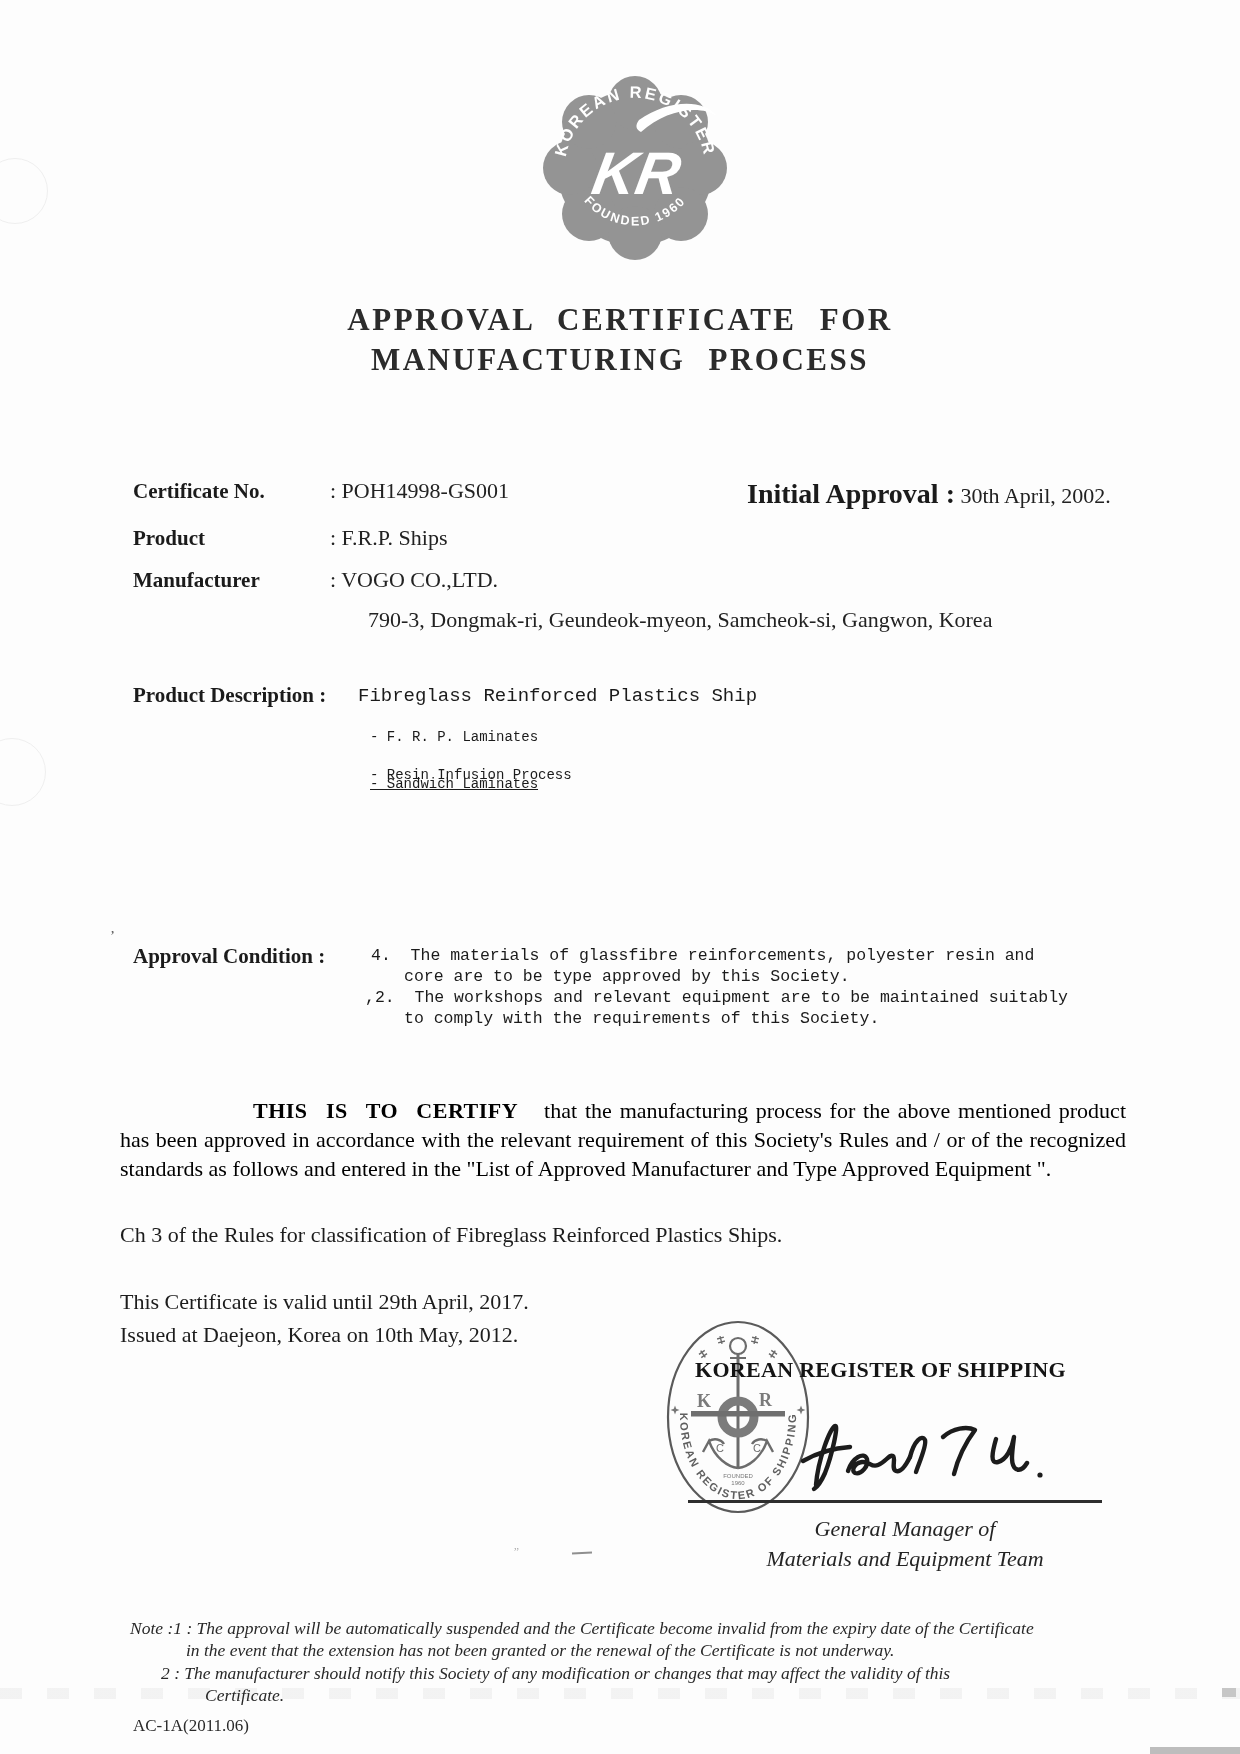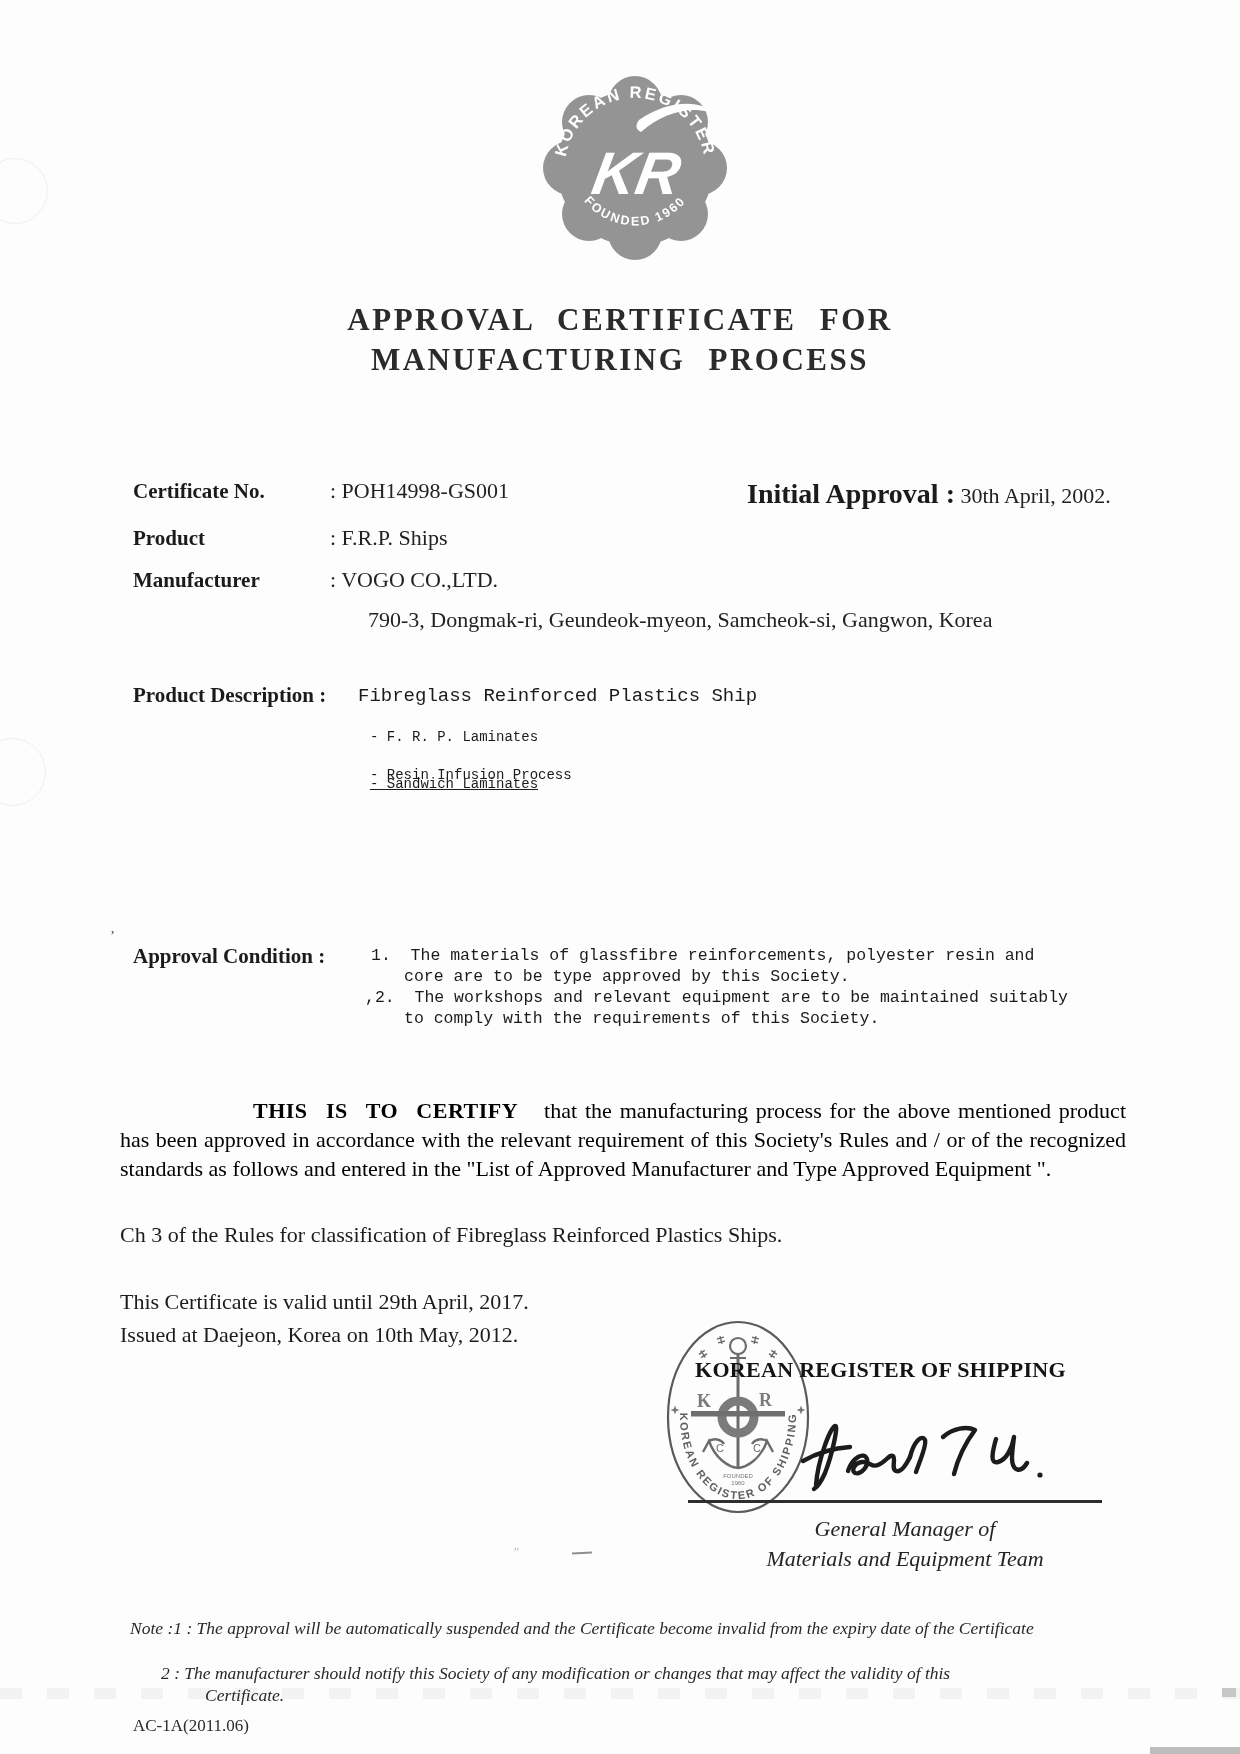--- a/index.html
+++ b/index.html
@@ -111,21 +111,21 @@
   <div class="abs val" style="left:330px;top:567px;">: VOGO CO.,LTD.</div>
   <div class="abs val" style="left:368px;top:607px;">790-3, Dongmak-ri, Geundeok-myeon, Samcheok-si, Gangwon, Korea</div>
 
   <div class="abs lbl" style="left:133px;top:683px;">Product Description :</div>
   <div class="abs mono mono-desc" style="left:358px;top:685px;">Fibreglass Reinforced Plastics Ship</div>
   <div class="abs mono mono-item" style="left:370px;top:729px;">- F. R. P. Laminates</div>
   <div class="abs mono mono-item" style="left:370px;top:776px;text-decoration:underline;">- Sandwich Laminates</div>
   <div class="abs mono mono-item" style="left:370px;top:767px;">- Resin Infusion Process</div>
 
   <div class="abs lbl" style="left:133px;top:944px;">Approval Condition :</div>
-  <div class="abs mono mono-cond" style="left:371px;top:946px;">1.  The materials of glassfibre reinforcements, polyester resin and</div>
+  <div class="abs mono mono-cond" style="left:371px;top:946px;">4.  The materials of glassfibre reinforcements, polyester resin and</div>
   <div class="abs mono mono-cond" style="left:404px;top:967px;">core are to be type approved by this Society.</div>
   <div class="abs mono mono-cond" style="left:365px;top:988px;">,2.  The workshops and relevant equipment are to be maintained suitably</div>
   <div class="abs mono mono-cond" style="left:404px;top:1009px;">to comply with the requirements of this Society.</div>
 
   <p class="abs certify">
     <span class="lead">THIS IS TO CERTIFY</span><span>that the manufacturing process for the above mentioned product has been approved in accordance with the relevant requirement of this Society's Rules and / or of the recognized standards as follows and entered in the "List of Approved Manufacturer and Type Approved Equipment ".</span>
   </p>
   <div class="abs body-line" style="left:120px;top:1222px;">Ch 3 of the Rules for classification of Fibreglass Reinforced Plastics Ships.</div>
 
   <div class="abs body-line" style="left:120px;top:1289px;">This Certificate is valid until 29th April, 2017.</div>
@@ -192,18 +192,19 @@
   </svg>
 
   <div class="abs sig-line"></div>
 
   <div class="abs gm-block">
     <div>General Manager of</div>
     <div>Materials and Equipment Team</div>
   </div>
 
   <div class="abs note" style="left:130px;top:1618px;">Note :1 : The approval will be automatically suspended and the Certificate become invalid from the expiry date of the Certificate</div>
+  <div class="abs note" style="left:186px;top:1640px;">in the event that the extension has not been granted or the renewal of the Certificate is not underway.</div>
   <div class="abs note" style="left:161px;top:1663px;">2 : The manufacturer should notify this Society of any modification or changes that may affect the validity of this</div>
   <div class="abs note" style="left:205px;top:1685px;">Certificate.</div>
 
   <div class="abs footer-code" style="left:133px;top:1716px;">AC-1A(2011.06)</div>
 
 </div>
 
 </body></html>

